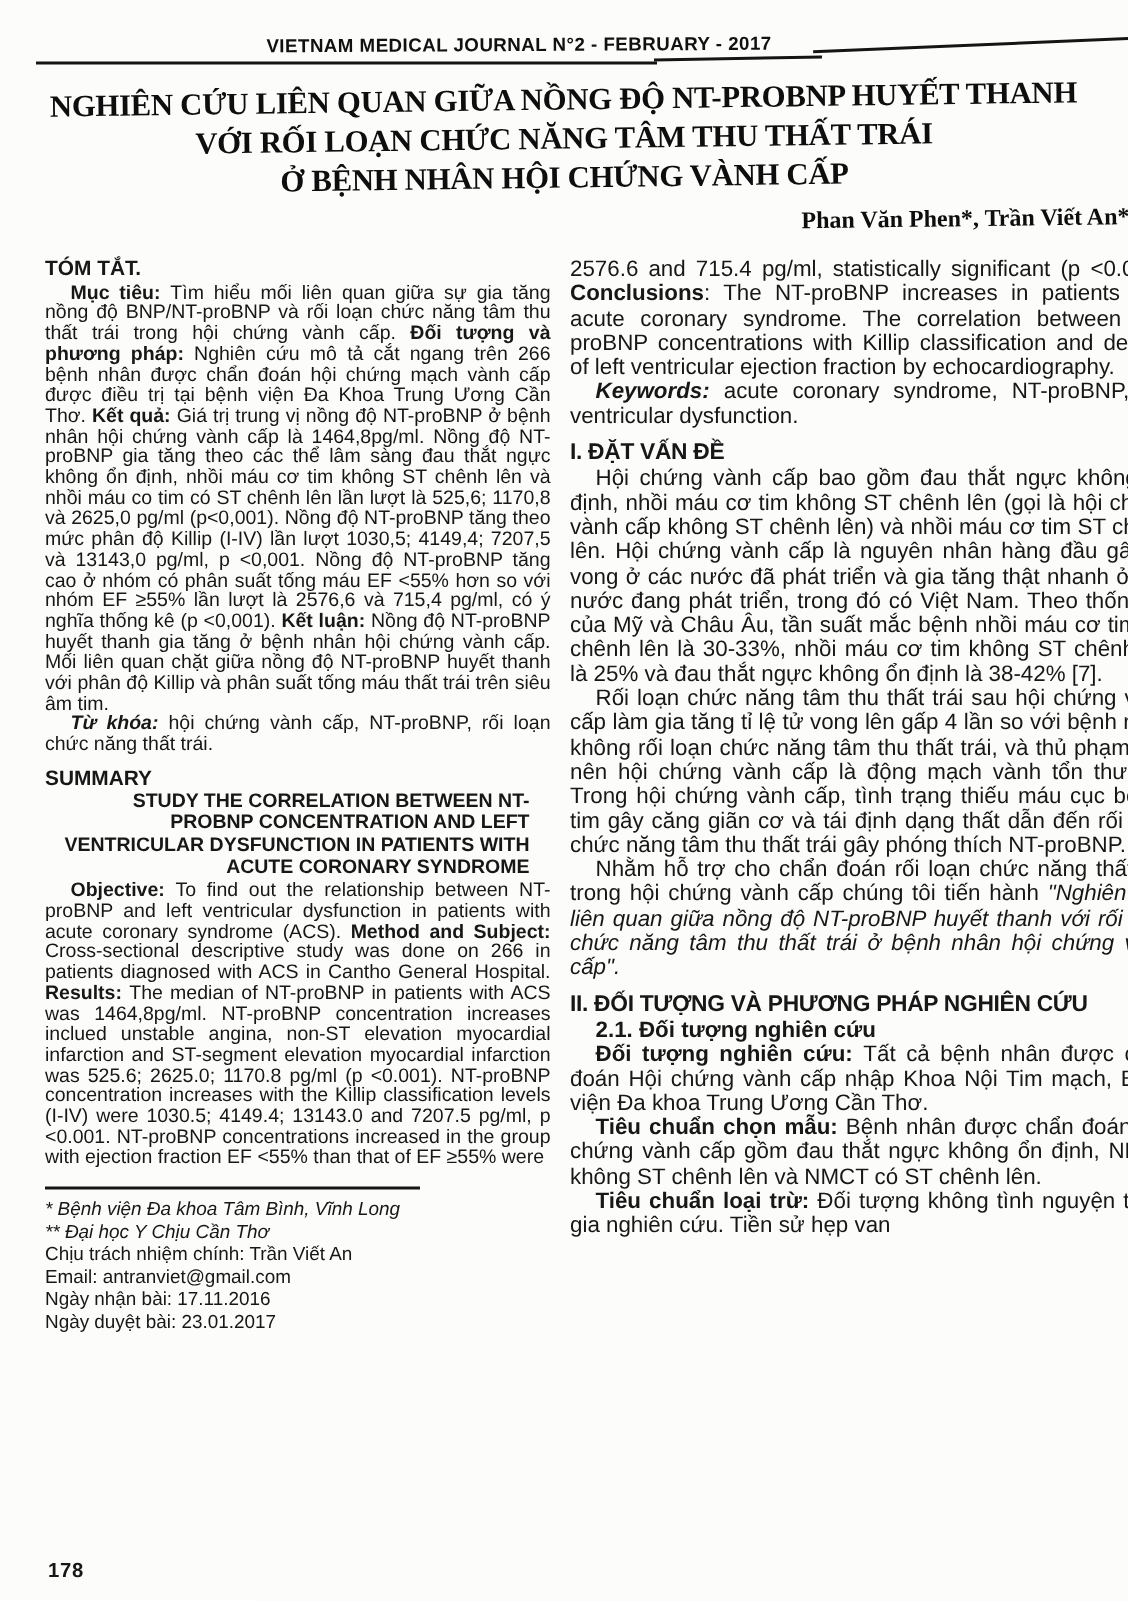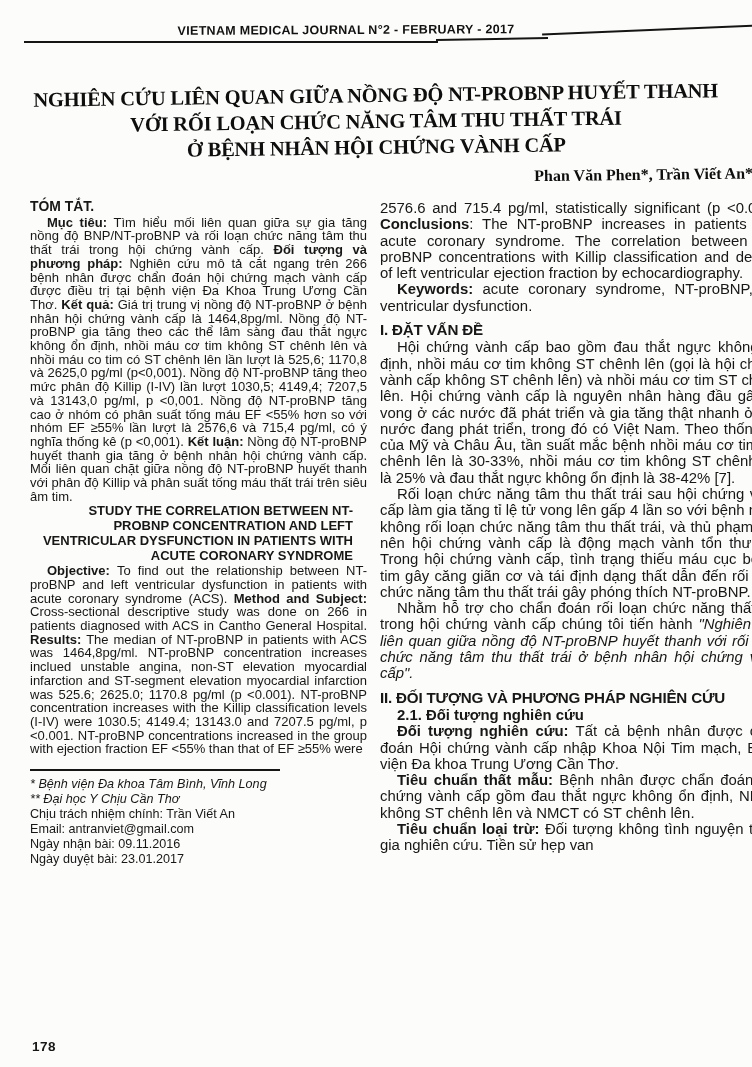--- a/index.html
+++ b/index.html
@@ -13,21 +13,21 @@
   .journal-header{
     position:absolute;top:23px;left:0;right:60px;text-align:center;
     font-size:12.5px;font-weight:bold;letter-spacing:.3px;color:#111;
     transform:rotate(-.3deg);
   }
   .rule{position:absolute;background:#151515;height:2px;}
   .rule-a{left:24px;top:41px;width:414px;}
   .rule-b{left:436px;top:38px;width:112px;transform:rotate(-1deg);}
   .rule-c{left:542px;top:29px;width:214px;transform:rotate(-2.4deg);}
   
-  .content{padding-top:82px;}
+  .content{padding-top:54px;}
   .title{
     margin:0;font-family:"Liberation Serif","DejaVu Serif",serif;
     font-weight:700;font-size:20.5px;line-height:26px;text-align:center;
     letter-spacing:-.2px;color:#0e0e0e;transform:rotate(-.8deg);
   }
   .title div{white-space:nowrap;}
   .authors{
     margin-top:9px;margin-right:-9px;text-align:right;white-space:nowrap;
     font-family:"Liberation Serif","DejaVu Serif",serif;font-weight:700;
     font-size:16px;transform:rotate(-.7deg);color:#0e0e0e;
@@ -39,21 +39,21 @@
   .col-right{width:402px;font-size:14.9px;line-height:16.3px;}
   p.body{margin:0;text-indent:17px;text-align:justify;}
   p.noindent{text-indent:0;}
   .h-abstract{font-size:1.07em;font-weight:bold;margin:0 0 2px 0;}
   .h-summary{font-size:1.07em;font-weight:bold;margin:9px 0 0 0;}
   .h-sub-summary{font-size:1.0em;font-weight:bold;text-align:right;line-height:1.13em;margin:1px 14px 1px 8px;}
   .h-section{font-size:1.02em;font-weight:bold;margin:8px 0 1px 0;letter-spacing:-.2px;}
   .h-subsection{font-size:1.0em;font-weight:bold;margin:0;text-indent:17px;}
   .sg-b{font-weight:bold;}
   .sg-i{font-style:italic;}
-  .sg-bi{font-weight:bold;}
+  .sg-bi{font-weight:bold;font-style:italic;}
   
   .footnote{margin-top:13px;font-size:12.6px;line-height:15px;}
   .fn-divider{width:250px;height:2px;background:#161616;margin:0 0 6px 0;}
   .fn-aff{font-style:italic;}
   .pageno{
     position:absolute;left:32px;top:1039px;font-weight:bold;
     font-size:13.5px;letter-spacing:.5px;
   }
 </style>
 </head>
@@ -74,48 +74,50 @@
       <div>Ở BỆNH NHÂN HỘI CHỨNG VÀNH CẤP</div>
     </h1>
 
     <div class="authors">Phan Văn Phen*, Trần Viết An**</div>
 
     <div class="columns">
 
       <div class="col col-left">
         <div class="h-abstract">TÓM TẮT.</div>
         <p class="body"><span class="sg-b">Mục tiêu: </span><span>Tìm hiểu mối liên quan giữa sự gia tăng nồng độ BNP/NT-proBNP và rối loạn chức năng tâm thu thất trái trong hội chứng vành cấp. </span><span class="sg-b">Đối tượng và phương pháp: </span><span>Nghiên cứu mô tả cắt ngang trên 266 bệnh nhân được chẩn đoán hội chứng mạch vành cấp được điều trị tại bệnh viện Đa Khoa Trung Ương Cần Thơ. </span><span class="sg-b">Kết quả: </span><span>Giá trị trung vị nồng độ NT-proBNP ở bệnh nhân hội chứng vành cấp là 1464,8pg/ml. Nồng độ NT-proBNP gia tăng theo các thể lâm sàng đau thắt ngực không ổn định, nhồi máu cơ tim không ST chênh lên và nhồi máu co tim có ST chênh lên lần lượt là 525,6; 1170,8 và 2625,0 pg/ml (p&lt;0,001). Nồng độ NT-proBNP tăng theo mức phân độ Killip (I-IV) lần lượt 1030,5; 4149,4; 7207,5 và 13143,0 pg/ml, p &lt;0,001. Nồng độ NT-proBNP tăng cao ở nhóm có phân suất tống máu EF &lt;55% hơn so với nhóm EF ≥55% lần lượt là 2576,6 và 715,4 pg/ml, có ý nghĩa thống kê (p &lt;0,001). </span><span class="sg-b">Kết luận: </span><span>Nồng độ NT-proBNP huyết thanh gia tăng ở bệnh nhân hội chứng vành cấp. Mối liên quan chặt giữa nồng độ NT-proBNP huyết thanh với phân độ Killip và phân suất tống máu thất trái trên siêu âm tim.</span></p>
+        <p class="body"><span class="sg-bi">Từ khóa: </span><span>hội chứng vành cấp, NT-proBNP, rối loạn chức năng thất trái.</span></p>
 
+        <div class="h-summary">SUMMARY</div>
         <div class="h-sub-summary">STUDY THE CORRELATION BETWEEN NT-PROBNP CONCENTRATION AND LEFT VENTRICULAR DYSFUNCTION IN PATIENTS WITH ACUTE CORONARY SYNDROME</div>
         <p class="body"><span class="sg-b">Objective: </span><span>To find out the relationship between NT-proBNP and left ventricular dysfunction in patients with acute coronary syndrome (ACS). </span><span class="sg-b">Method and Subject: </span><span>Cross-sectional descriptive study was done on 266 in patients diagnosed with ACS in Cantho General Hospital. </span><span class="sg-b">Results: </span><span>The median of NT-proBNP in patients with ACS was 1464,8pg/ml. NT-proBNP concentration increases inclued unstable angina, non-ST elevation myocardial infarction and ST-segment elevation myocardial infarction was 525.6; 2625.0; 1170.8 pg/ml (p &lt;0.001). NT-proBNP concentration increases with the Killip classification levels (I-IV) were 1030.5; 4149.4; 13143.0 and 7207.5 pg/ml, p &lt;0.001. NT-proBNP concentrations increased in the group with ejection fraction EF &lt;55% than that of EF ≥55% were</span></p>
 
         <div class="footnote">
           <div class="fn-divider"></div>
           <div class="fn-aff">* Bệnh viện Đa khoa Tâm Bình, Vĩnh Long</div>
           <div class="fn-aff">** Đại học Y Chịu Cần Thơ</div>
           <div>Chịu trách nhiệm chính: Trần Viết An</div>
           <div>Email: antranviet@gmail.com</div>
-          <div>Ngày nhận bài: 09.11.2016</div>
+          <div>Ngày nhận bài: 17.11.2016</div>
           <div>Ngày duyệt bài: 23.01.2017</div>
         </div>
       </div>
 
       <div class="col col-right">
         <p class="body noindent"><span>2576.6 and 715.4 pg/ml, statistically significant (p &lt;0.001). </span><span class="sg-b">Conclusions</span><span>: The NT-proBNP increases in patients with acute coronary syndrome. The correlation between NT-proBNP concentrations with Killip classification and degree of left ventricular ejection fraction by echocardiography.</span></p>
         <p class="body"><span class="sg-bi">Keywords: </span><span>acute coronary syndrome, NT-proBNP, left ventricular dysfunction.</span></p>
 
         <div class="h-section">I. ĐẶT VẤN ĐỀ</div>
         <p class="body"><span>Hội chứng vành cấp bao gồm đau thắt ngực không ổn định, nhồi máu cơ tim không ST chênh lên (gọi là hội chứng vành cấp không ST chênh lên) và nhồi máu cơ tim ST chênh lên. Hội chứng vành cấp là nguyên nhân hàng đầu gây tử vong ở các nước đã phát triển và gia tăng thật nhanh ở các nước đang phát triển, trong đó có Việt Nam. Theo thống kê của Mỹ và Châu Âu, tần suất mắc bệnh nhồi máu cơ tim ST chênh lên là 30-33%, nhồi máu cơ tim không ST chênh lên là 25% và đau thắt ngực không ổn định là 38-42% [7].</span></p>
         <p class="body"><span>Rối loạn chức năng tâm thu thất trái sau hội chứng vành cấp làm gia tăng tỉ lệ tử vong lên gấp 4 lần so với bệnh nhân không rối loạn chức năng tâm thu thất trái, và thủ phạm gây nên hội chứng vành cấp là động mạch vành tổn thương. Trong hội chứng vành cấp, tình trạng thiếu máu cục bộ cơ tim gây căng giãn cơ và tái định dạng thất dẫn đến rối loạn chức năng tâm thu thất trái gây phóng thích NT-proBNP.</span></p>
         <p class="body"><span>Nhằm hỗ trợ cho chẩn đoán rối loạn chức năng thất trái trong hội chứng vành cấp  chúng tôi tiến hành </span><span class="sg-i">"Nghiên cứu liên quan giữa nồng độ NT-proBNP huyết thanh với rối loạn chức năng tâm thu thất trái ở bệnh nhân hội chứng vành cấp".</span></p>
 
         <div class="h-section">II. ĐỐI TƯỢNG VÀ PHƯƠNG PHÁP NGHIÊN CỨU</div>
         <div class="h-subsection">2.1. Đối tượng nghiên cứu</div>
         <p class="body"><span class="sg-b">Đối tượng nghiên cứu: </span><span>Tất cả bệnh nhân được chẩn đoán Hội chứng vành cấp nhập Khoa Nội Tim mạch, Bệnh viện Đa khoa Trung Ương Cần Thơ.</span></p>
-        <p class="body"><span class="sg-b">Tiêu chuẩn thất mẫu: </span><span>Bệnh nhân được chẩn đoán Hội chứng vành cấp gồm đau thắt ngực không ổn định, NMCT không ST chênh lên và NMCT có ST chênh lên.</span></p>
+        <p class="body"><span class="sg-b">Tiêu chuẩn chọn mẫu: </span><span>Bệnh nhân được chẩn đoán Hội chứng vành cấp gồm đau thắt ngực không ổn định, NMCT không ST chênh lên và NMCT có ST chênh lên.</span></p>
         <p class="body"><span class="sg-b">Tiêu chuẩn loại trừ: </span><span>Đối tượng không tình nguyện tham gia nghiên cứu. Tiền sử hẹp van</span></p>
       </div>
 
     </div>
   </div>
 
   <div class="pageno">178</div>
 </div>
 
 </body></html>

